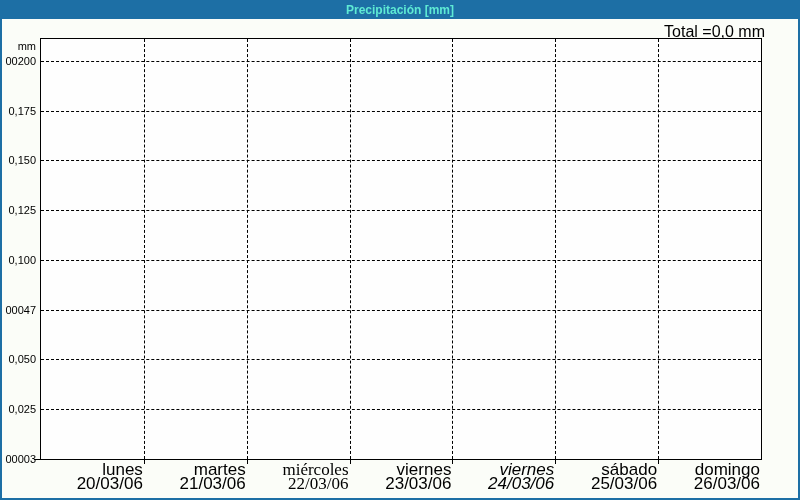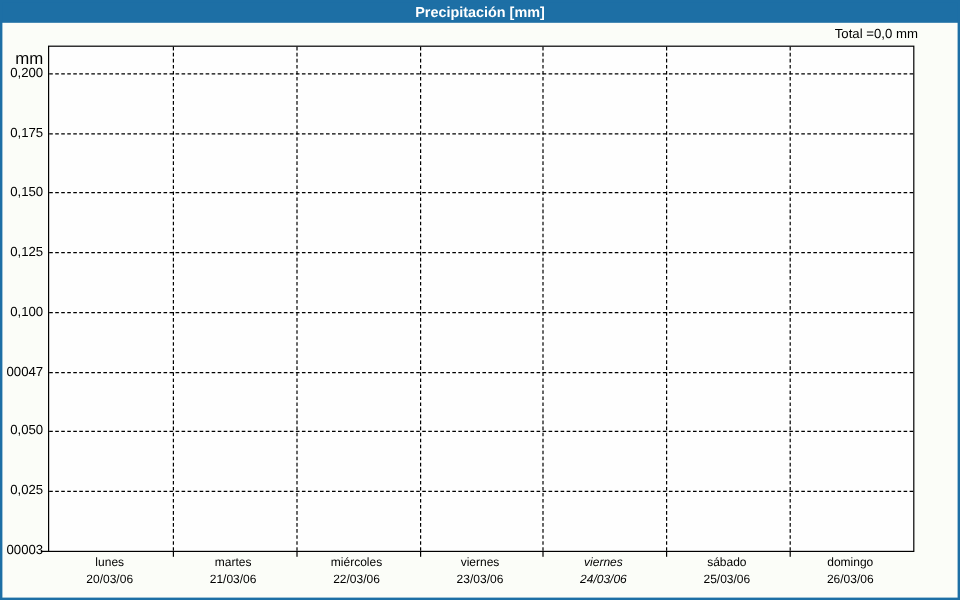--- a/index.html
+++ b/index.html
@@ -1,30 +1,30 @@
 <!DOCTYPE html>
 <html style="--accent: #1d6fa5; --bg: #fbfdf8; --plotbg: #fefefe;"><head>
 <meta charset="utf-8">
 <style>
   html,body{margin:0;padding:0}
   body{font-family:"Liberation Sans",sans-serif;background:#ffffff}
   #frame{position:relative;width:800px;height:500px;background:var(--bg,#fbfdf8);overflow:hidden}
   #frame-border{position:absolute;inset:0;border:2px solid var(--accent,#1d6fa5);pointer-events:none;z-index:20}
   #titlebar{position:absolute;left:0;top:0;width:100%;height:19px;background:var(--accent,#1d6fa5);
-            color:#ffffff;font-size:12px;font-weight:bold;display:flex;align-items:center;justify-content:center;z-index:5}
-  #total-label{position:absolute;top:23px;right:35px;font-size:11px;color:#000}
-  #unit-label{position:absolute;top:40px;left:0;width:36px;text-align:right;font-size:14px;color:#000}
+            color:#5eead4;font-size:12px;font-weight:bold;display:flex;align-items:center;justify-content:center;z-index:5}
+  #total-label{position:absolute;top:23px;right:35px;font-size:16px;color:#000}
+  #unit-label{position:absolute;top:40px;left:0;width:36px;text-align:right;font-size:11px;color:#000}
   #plot{position:absolute;left:40px;top:38px;width:722px;height:422px;border:1px solid #000;
         background:var(--plotbg,#fefefe);box-sizing:border-box}
   .hgrid{position:absolute;left:0;right:0;height:0;border-top:1px dashed #000}
   .vgrid{position:absolute;top:0;bottom:0;width:0;border-left:1px dashed #000}
   .ylabel{position:absolute;left:0;width:36px;text-align:right;font-size:11px;line-height:13px;color:#000}
   .xtick{position:absolute;width:1px;height:4px;background:#000}
   .zerotick{position:absolute;width:6px;height:1px;background:#000;left:34px;top:459px}
-  .daycol{position:absolute;top:463px;text-align:center;font-size:10px;line-height:14px;color:#000}
+  .daycol{position:absolute;top:463px;text-align:right;font-size:17px;line-height:14px;color:#000}
   .daycol span{display:block}
 </style>
 </head>
 <body>
 
 <div id="frame">
   <div id="titlebar">
     <span>Precipitación [mm]</span>
   </div>
   <div id="total-label">Total =0,0 mm</div>
@@ -47,38 +47,38 @@
     </div>
   <div id="ylabels">
       <div class="ylabel" style="top: 453px;">00003</div>
       <div class="ylabel" style="top: 403.237px;">0,025</div>
       <div class="ylabel" style="top: 353.474px;">0,050</div>
       <div class="ylabel" style="top: 303.711px;">00047</div>
       <div class="ylabel" style="top: 253.948px;">0,100</div>
       <div class="ylabel" style="top: 204.185px;">0,125</div>
       <div class="ylabel" style="top: 154.422px;">0,150</div>
       <div class="ylabel" style="top: 104.659px;">0,175</div>
-      <div class="ylabel" style="top: 54.8957px;">0,200</div>
+      <div class="ylabel" style="top: 54.8957px;">00200</div>
     </div>
   <div id="xlabels">
       <div class="xtick" style="left: 143.857px; top: 460px;"></div>
       <div class="xtick" style="left: 246.714px; top: 460px;"></div>
       <div class="xtick" style="left: 349.571px; top: 460px;"></div>
       <div class="xtick" style="left: 452.429px; top: 460px;"></div>
       <div class="xtick" style="left: 555.286px; top: 460px;"></div>
       <div class="xtick" style="left: 658.143px; top: 460px;"></div>
       <div class="daycol" style="left: 40px; width: 102.857px;">
         <span>lunes</span>
         <span>20/03/06</span>
       </div>
       <div class="daycol" style="left: 142.857px; width: 102.857px;">
         <span>martes</span>
         <span>21/03/06</span>
       </div>
-      <div class="daycol" style="left: 245.714px; width: 102.857px;">
+      <div class="daycol" style="left: 245.714px; width: 102.857px; font-family: Liberation Serif, serif;">
         <span>miércoles</span>
         <span>22/03/06</span>
       </div>
       <div class="daycol" style="left: 348.571px; width: 102.857px;">
         <span>viernes</span>
         <span>23/03/06</span>
       </div>
       <div class="daycol" style="left: 451.429px; width: 102.857px; font-style: italic;">
         <span>viernes</span>
         <span>24/03/06</span>

